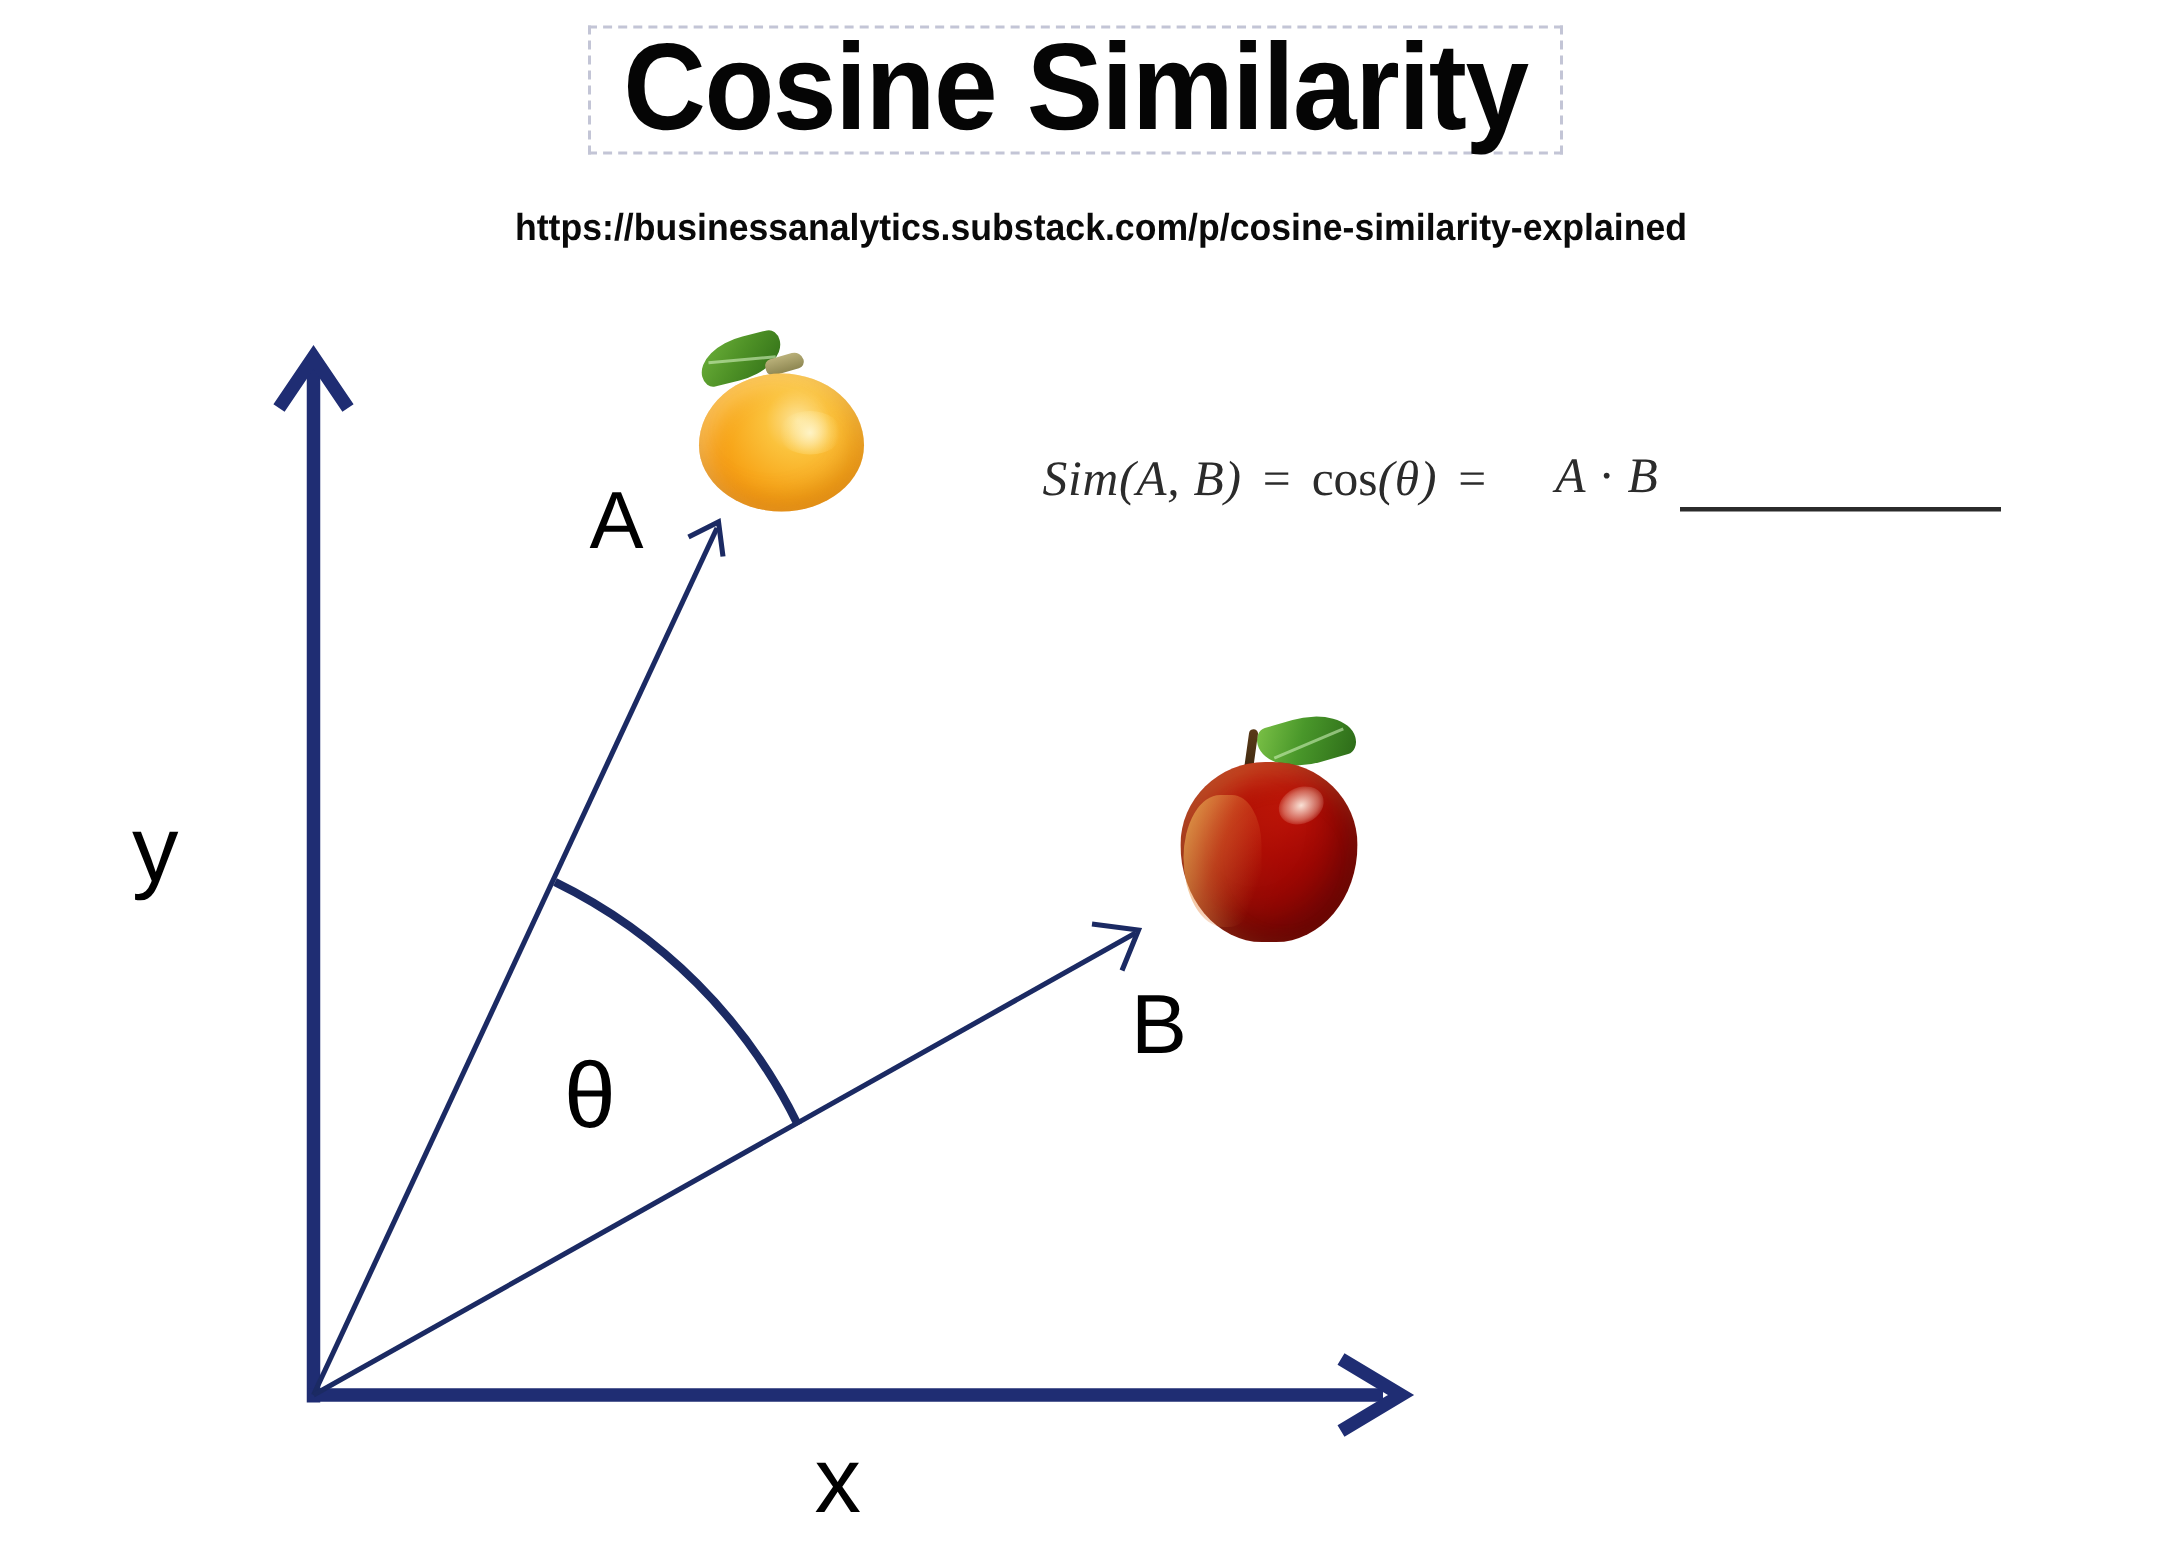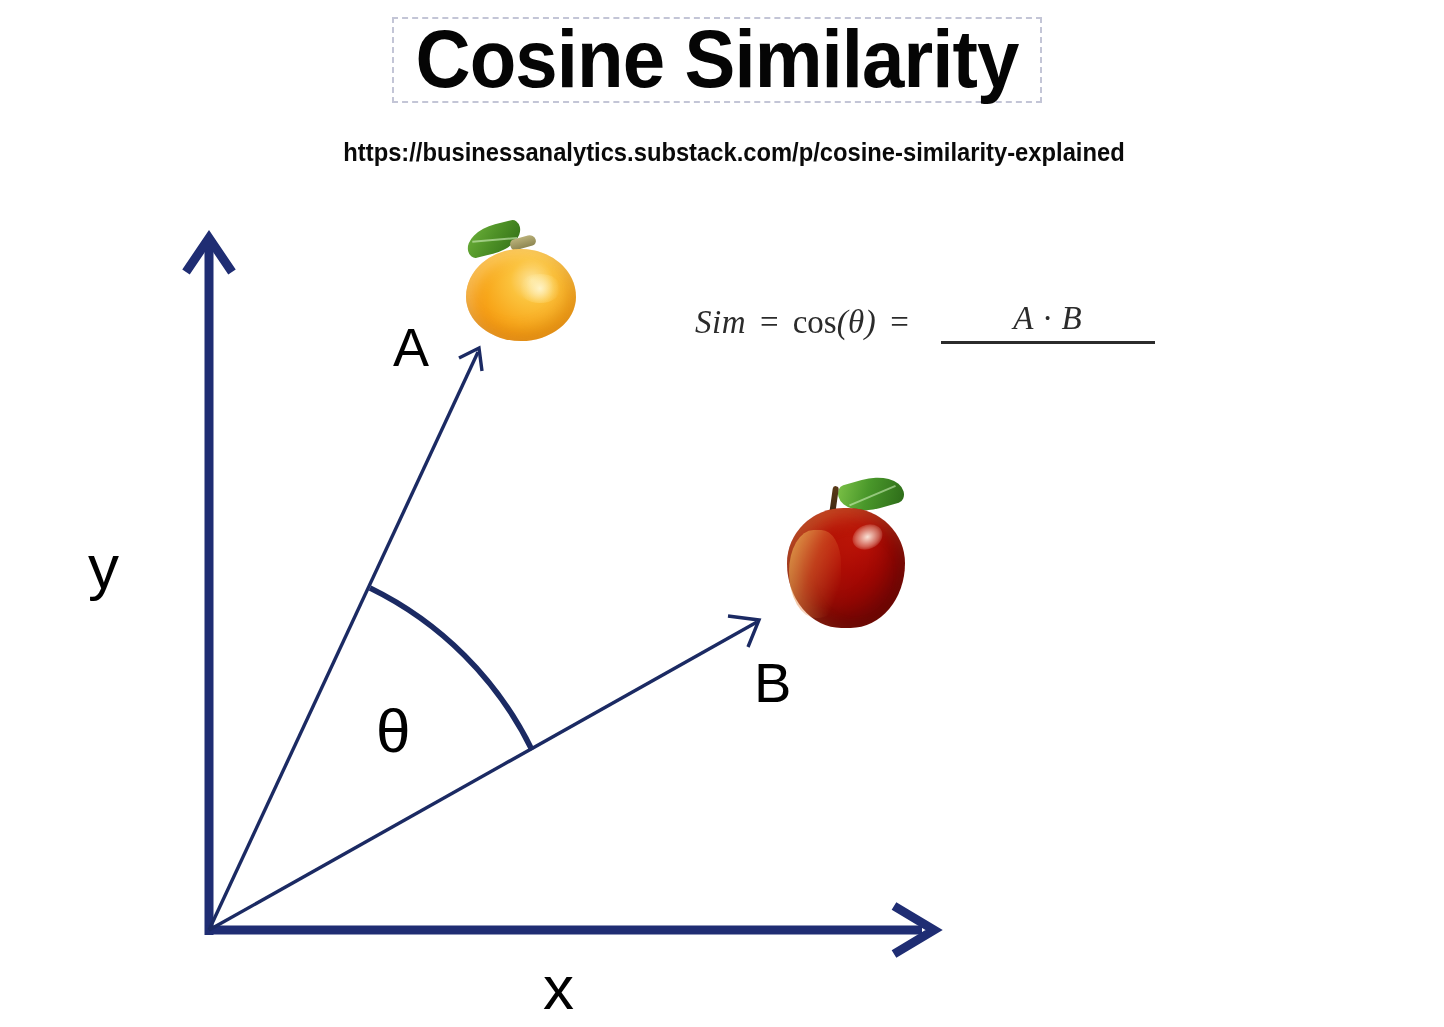--- a/index.html
+++ b/index.html
@@ -109,22 +109,22 @@
     font-style: italic;
     letter-spacing: 0.5px;
   }
   #formula .roman { font-style: normal; }
   #formula .eq {
     font-style: normal;
     margin: 0 14px;
   }
   #formula .frac {
     display: inline-flex;
-    flex-direction: column;
-    align-items: center;
+    flex-direction: row;
+    align-items: flex-end;
     margin-left: 18px;
     vertical-align: middle;
   }
   #formula .frac .num {
     font-style: italic;
     padding: 0 14px 4px 14px;
     letter-spacing: 1px;
   }
   #formula .frac .bar {
     width: 100%;
@@ -290,20 +290,21 @@
   </div>
 
   <div class="fruit" id="apple-image">
     <div id="apple-leaf"></div>
     <div id="apple-stem"></div>
     <div id="apple-body"></div>
   </div>
 
   <div id="formula">
     <span class="lhs">Sim</span>
+      <span class="lhs">(A, B)</span>
     <span class="eq">=</span>
     <span class="roman">cos</span>
       <span class="lhs">(θ)</span>
     <span class="eq">=</span>
     <span class="frac">
       <span class="num">A · B</span>
       <span class="bar"></span>
     </span>
   </div>
 

